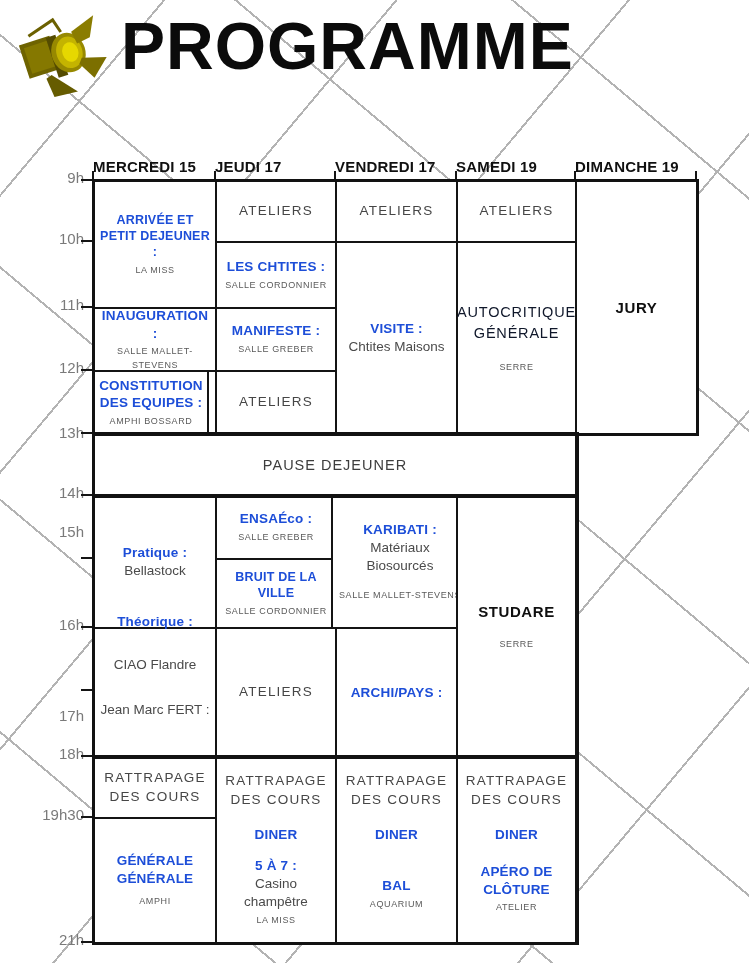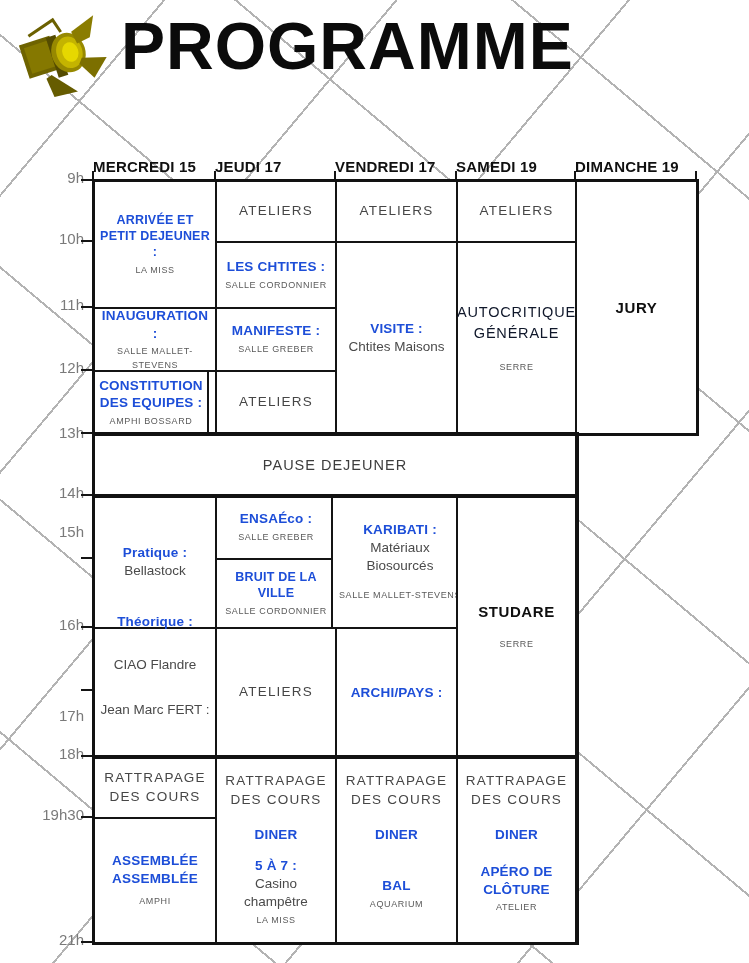--- a/index.html
+++ b/index.html
@@ -184,21 +184,21 @@
     <div class="tg">ATELIERS</div>
   </div>
   <div class="cell" style="left:335px;top:627px;width:123px;height:131px;">
     <div class="tb">ARCHI/PAYS :</div>
   </div>
 
   <div class="cell" style="left:93px;top:756px;width:124px;height:63px;">
     <div class="tg">RATTRAPAGE DES COURS</div>
   </div>
   <div class="cell" style="left:93px;top:817px;width:124px;height:127px;">
-    <div class="tb">ASSEMBLÉE ASSEMBLÉE</div>
+    <div class="tb">GÉNÉRALE GÉNÉRALE</div>
     <div class="tr mtr8">AMPHI</div>
   </div>
   <div class="cell top" style="left:215px;top:756px;width:122px;height:188px;">
     <div class="tg">RATTRAPAGE DES COURS</div>
     <div class="tb diner">DINER</div>
     <div class="tb evt14">5 À 7 :</div>
     <div class="ts">Casino champêtre</div>
     <div class="tr">LA MISS</div>
   </div>
   <div class="cell top" style="left:335px;top:756px;width:123px;height:188px;">

